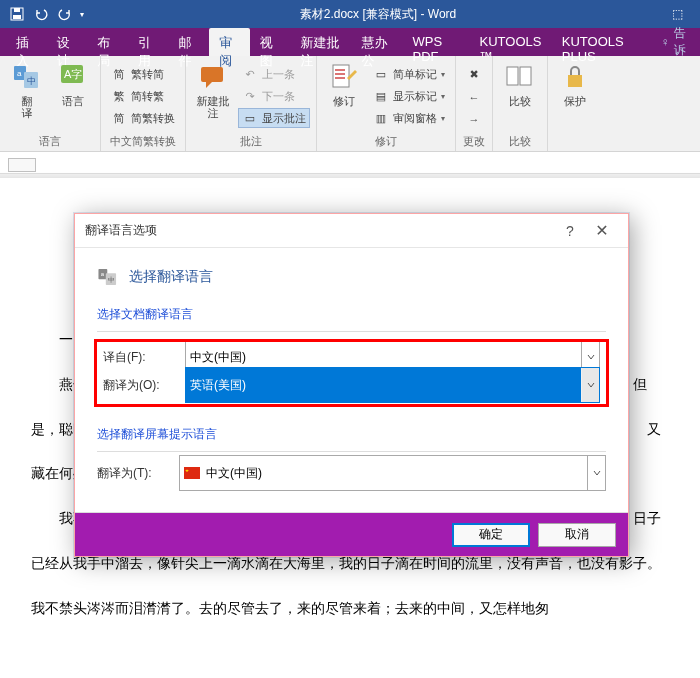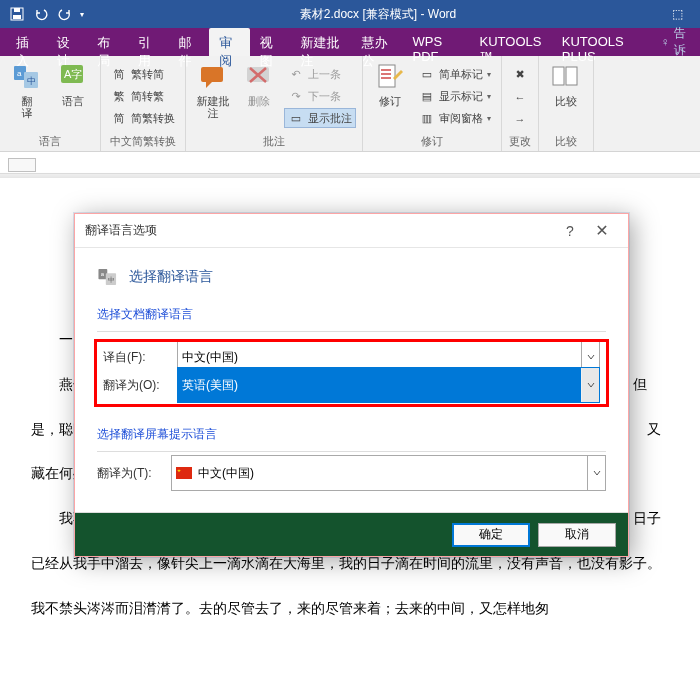--- a/index.html
+++ b/index.html
@@ -45,30 +45,30 @@
   .dlg-title-text { flex: 1; font-size: 12px; color: #333; }
   .dlg-help, .dlg-close { width: 32px; text-align: center; font-size: 14px; color: #555; cursor: pointer; }
   .dlg-close { font-size: 16px; }
   .dlg-body { padding: 18px 22px 10px; }
   .dlg-heading { display: flex; align-items: center; gap: 10px; margin-bottom: 18px; }
   .dlg-heading .ico { width: 22px; height: 22px; }
   .dlg-heading-text { color: #2b579a; font-size: 14px; }
   .fieldgroup-label { font-size: 12px; color: #1d4ed8; margin-bottom: 8px; }
   .fieldgroup { padding-bottom: 12px; }
   .hr { border-top: 1px solid #ddd; margin: 6px 0 10px; }
-  .row { display: flex; align-items: center; gap: 12px; margin-bottom: 6px; height: 22px; }
+  .row { display: flex; align-items: center; gap: 20px; margin-bottom: 6px; height: 22px; }
   .row label { width: 62px; text-align: left; font-size: 12px; color: #333; }
   .combo { flex: 1; height: 36px; border: 1px solid #a9a9a9; display: flex; align-items: center; font-size: 12px; }
   .combo .val { flex: 1; padding: 0 4px; }
   .combo .arrow { width: 18px; height: 100%; border-left: 1px solid #a9a9a9; display: flex; align-items: center; justify-content: center; }
   .combo.selected { background: #0078d7; color: #fff; border-color: #0078d7; }
   .combo.selected .arrow { border-left-color: rgba(255,255,255,.4); background: #e8e8e8; color: #555; }
   .combo .flag-icon { margin-left: 4px; width: 18px; display: inline-flex; align-items: center; }
   .redbox { outline: 3px solid #ff0000; padding: 4px 6px 2px; margin-bottom: 10px; }
-  .dlg-footer { background: #14532d; border-top: 1px solid #ddd; height: 44px; display: flex; align-items: center; justify-content: flex-end; gap: 8px; padding: 0 12px; }
+  .dlg-footer { background: #a21caf; border-top: 1px solid #ddd; height: 44px; display: flex; align-items: center; justify-content: flex-end; gap: 8px; padding: 0 12px; }
   .dlg-btn { width: 78px; height: 24px; border: 1px solid #a7a7a7; background: #f9f9f9; font-size: 12px; cursor: pointer; }
   .dlg-btn.primary { border-color: #0078d7; box-shadow: 0 0 0 1px #0078d7 inset; }
 
   svg { display: block; }
   .chev { font-size: 8px; color: #666; }
 </style>
 </head>
 <body>
 
 <div class="title-bar">
@@ -169,29 +169,20 @@
     <div class="group-body">
       <div class="big-btn">
         <span class="ico">
             <svg width="30" height="30">
               <rect x="3" y="5" width="22" height="15" rx="2" fill="#d97528"></rect>
               <path d="M8 20 L8 26 L14 20 Z" fill="#d97528"></path>
             </svg>
           </span>
         <span class="lbl">新建批注</span>
       </div>
-      <div class="big-btn" style="opacity:.55">
-        <span class="ico">
-            <svg width="30" height="30">
-              <rect x="3" y="5" width="22" height="15" rx="2" fill="#bbb"></rect>
-              <path d="M6 6 L22 20 M22 6 L6 20" stroke="#b00" stroke-width="2.5"></path>
-            </svg>
-          </span>
-        <span class="lbl">删除</span>
-      </div>
       <div class="stack">
         <div class="small-btn" style="opacity:.5">
             <span class="ico">↶</span>
             <span>上一条</span>
           </div>
         <div class="small-btn" style="opacity:.5">
             <span class="ico">↷</span>
             <span>下一条</span>
           </div>
         <div class="small-btn active">
@@ -261,20 +252,34 @@
               <rect x="2" y="5" width="11" height="18" fill="#fff" stroke="#888"></rect>
               <rect x="15" y="5" width="11" height="18" fill="#fff" stroke="#888"></rect>
             </svg>
           </span>
         <span class="lbl">比较</span>
       </div>
     </div>
     <div class="group-label">比较</div>
   </div>
 
+  <div class="group" style="border-right:none">
+    <div class="group-body">
+      <div class="big-btn">
+        <span class="ico">
+            <svg width="30" height="30">
+              <rect x="8" y="13" width="14" height="12" fill="#e8b84a"></rect>
+              <path d="M11 13 V9 A4 4 0 0 1 19 9 V13" fill="none" stroke="#888" stroke-width="2"></path>
+            </svg>
+          </span>
+        <span class="lbl">保护</span>
+      </div>
+    </div>
+    <div class="group-label"></div>
+  </div>
 </div>
 
 <div class="ruler">
   <div class="ruler-piece"></div>
 </div>
 
 <div class="doc-area">
   <div class="page">
     <div class="doc-text" style="white-space:pre-wrap">　　一、
 　　燕子　　　　　　　　　　　　　　　　　　　　　　　　　　　　　　　　　　　　　　　但是，聪明的，　　　　　　　　　　　　　　　　　　　　　　　　　　　　　　　　　　　　　　又藏在何处呢

